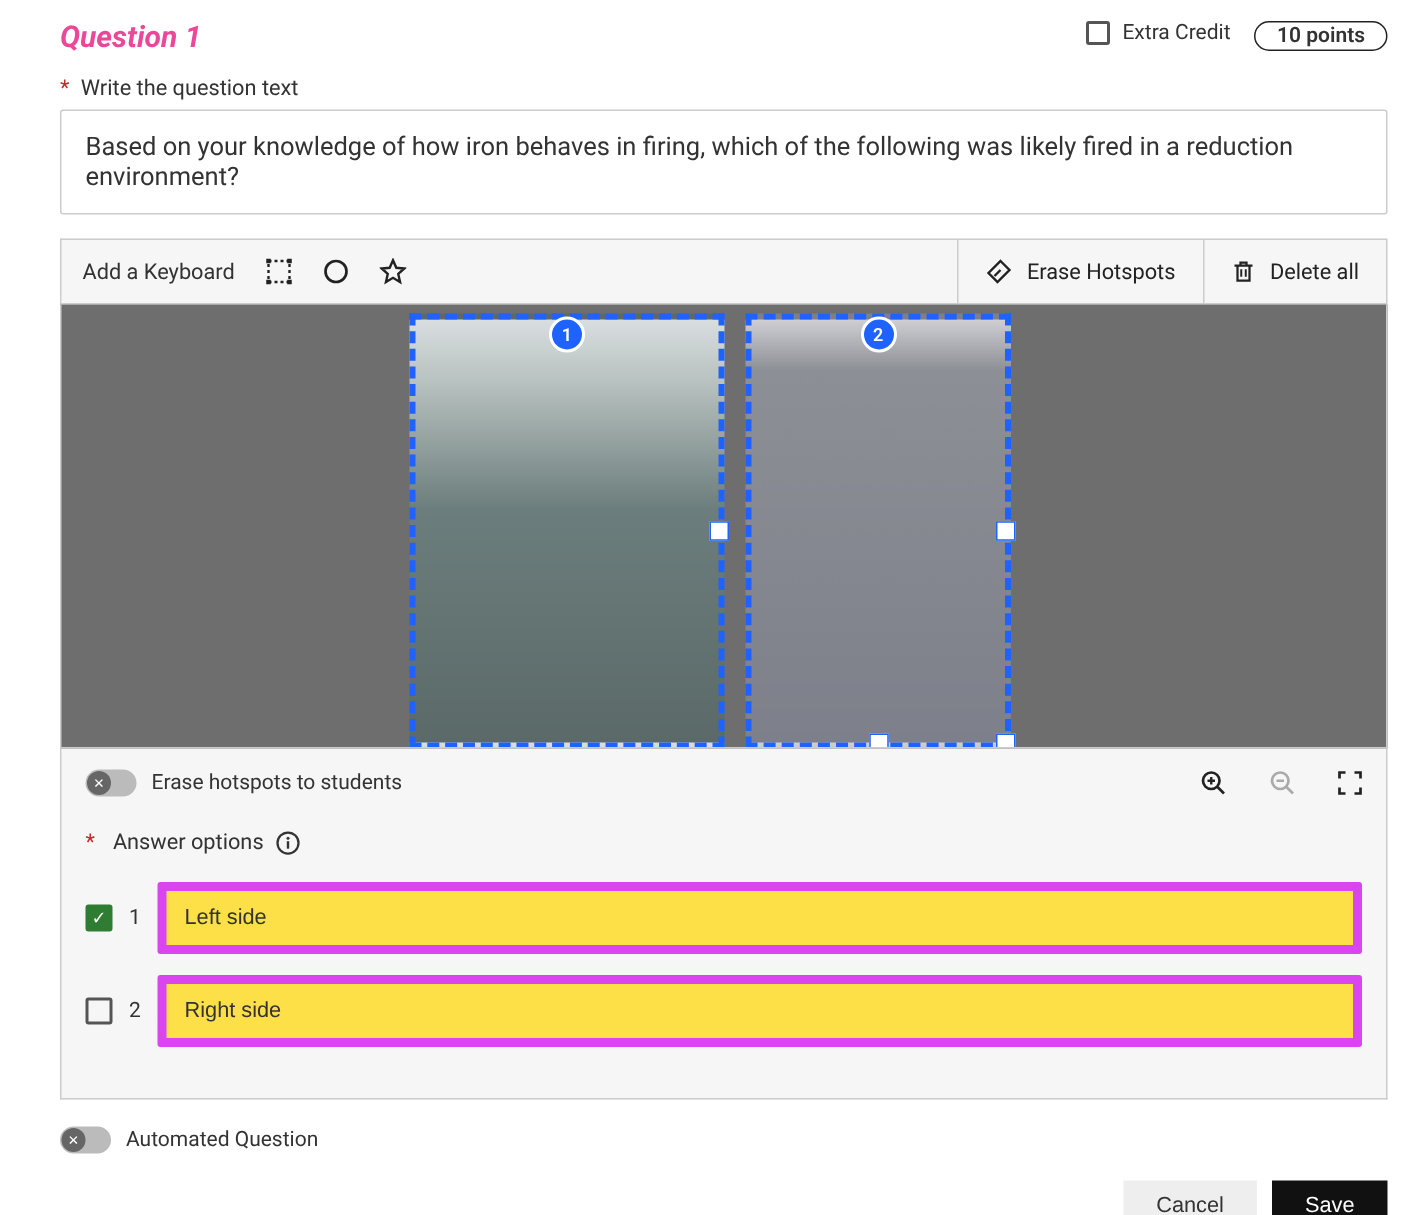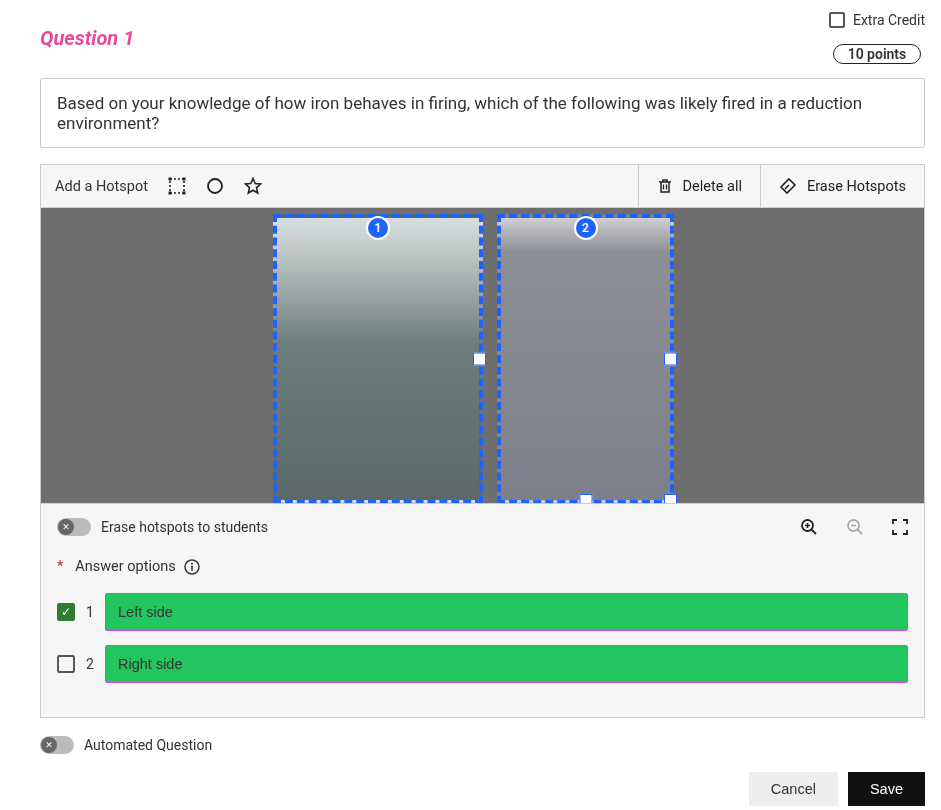--- a/index.html
+++ b/index.html
@@ -18,21 +18,21 @@
     justify-content: space-between;
     margin-bottom: 14px;
   }
   .header-row h2 {
     font-size: 20px;
     font-weight: 700;
     margin: 0;
     color: #ec4899;
     font-style: italic;
   }
-  .header-right { display: flex; align-items: center; gap: 16px; flex-direction: column; }
+  .header-right { display: flex; align-items: flex-start; gap: 16px; }
   .chk-wrap { display: flex; align-items: center; gap: 8px; cursor: pointer; }
   .chk-box {
     width: 16px; height: 16px; border: 2px solid #555; border-radius: 2px;
     display: inline-flex; align-items: center; justify-content: center;
   }
   .points-pill {
     border: 1px solid #222; border-radius: 18px; padding: 1px 14px;
     font-weight: 600; cursor: pointer;
   }
   .field-label { margin-bottom: 6px; font-size: 14.5px; }
@@ -97,22 +97,22 @@
   .opt-row { display: flex; align-items: center; gap: 10px; margin-bottom: 14px; }
   .big-chk {
     width: 18px; height: 18px; border: 2px solid #2e7d32; border-radius: 2px;
     display: inline-flex; align-items: center; justify-content: center;
     color: #fff; font-size: 12px; cursor: pointer;
   }
   .big-chk.checked { background: #2e7d32; }
   .big-chk.unchecked { border-color: #555; }
   .opt-num { width: 10px; text-align: center; }
   .opt-input {
-    flex: 1; border: 1px solid #d946ef; border-radius: 2px; padding: 10px 12px;
-    font-size: 14.5px; color: #333; background: #22c55e;
+    flex: 1; border: 6px solid #d946ef; border-radius: 2px; padding: 10px 12px;
+    font-size: 14.5px; color: #333; background: #fde047;
   }
   .auto-fb { display: flex; align-items: center; gap: 10px; margin-top: 18px; }
   .footer { display: flex; justify-content: flex-end; gap: 10px; margin-top: 18px; padding-right: 0; }
   .btn {
     padding: 9px 22px; font-size: 14.5px; cursor: pointer; border: none;
   }
   .btn-cancel { background: #eee; color: #333; }
   .btn-save { background: #111; color: #fff; }
   svg { display: block; }
 </style>
@@ -125,26 +125,30 @@
     <h2>Question 1</h2>
     <div class="header-right">
       <label class="chk-wrap">
         <span class="chk-box"></span>
         <span>Extra Credit</span>
       </label>
       <div class="points-pill">10 points</div>
     </div>
   </div>
 
+  <div class="field-label">
+    <span class="req">*</span>
+    <span>Write the question text</span>
+  </div>
   <div class="qtext">Based on your knowledge of how iron behaves in firing, which of the following was likely fired in a reduction environment?</div>
 
 
   <div class="toolbar">
     <div class="toolbar-left">
-      <span class="toolbar-label">Add a Hotspot</span>
+      <span class="toolbar-label">Add a Keyboard</span>
       <span class="tb-ico">
         <svg width="18" height="18" viewBox="0 0 18 18">
             <rect x="2" y="2" width="14" height="14" fill="none" stroke="#222" stroke-width="1.6" stroke-dasharray="2 2"></rect>
             <rect x="0.5" y="0.5" width="3" height="3" fill="#222"></rect>
             <rect x="14.5" y="0.5" width="3" height="3" fill="#222"></rect>
             <rect x="0.5" y="14.5" width="3" height="3" fill="#222"></rect>
             <rect x="14.5" y="14.5" width="3" height="3" fill="#222"></rect>
           </svg>
       </span>
       <span class="tb-ico">
@@ -152,32 +156,32 @@
             <circle cx="9" cy="9" r="7" fill="none" stroke="#222" stroke-width="1.8"></circle>
           </svg>
       </span>
       <span class="tb-ico">
         <svg width="18" height="18" viewBox="0 0 18 18">
             <path d="M9 1.5 L11.2 6.5 L16.5 7 L12.5 10.6 L13.7 16 L9 13.2 L4.3 16 L5.5 10.6 L1.5 7 L6.8 6.5 Z" fill="none" stroke="#222" stroke-width="1.6"></path>
           </svg>
       </span>
     </div>
     <div class="toolbar-btn">
+      <svg width="18" height="18" viewBox="0 0 18 18">
+          <path d="M10 2 L16 8 L8 16 L2 10 Z" fill="none" stroke="#222" stroke-width="1.6"></path>
+          <path d="M6 12 L10 8" stroke="#222" stroke-width="1.6"></path>
+        </svg>
+      <span>Erase Hotspots</span>
+    </div>
+    <div class="toolbar-btn">
       <svg width="16" height="16" viewBox="0 0 16 16">
           <path d="M2 4 H14 M6 4 V2 H10 V4 M4 4 V14 H12 V4" fill="none" stroke="#222" stroke-width="1.5"></path>
           <path d="M6.5 6.5 V11.5 M9.5 6.5 V11.5" stroke="#222" stroke-width="1.3"></path>
         </svg>
       <span>Delete all</span>
-    </div>
-    <div class="toolbar-btn">
-      <svg width="18" height="18" viewBox="0 0 18 18">
-          <path d="M10 2 L16 8 L8 16 L2 10 Z" fill="none" stroke="#222" stroke-width="1.6"></path>
-          <path d="M6 12 L10 8" stroke="#222" stroke-width="1.6"></path>
-        </svg>
-      <span>Erase Hotspots</span>
     </div>
   </div>
 
   <div class="canvas-wrap">
     <div class="sel sel-1">
       <div class="badge">1</div>
       <div class="handle h1"></div>
     </div>
     <div class="sel sel-2">
       <div class="badge">2</div>

